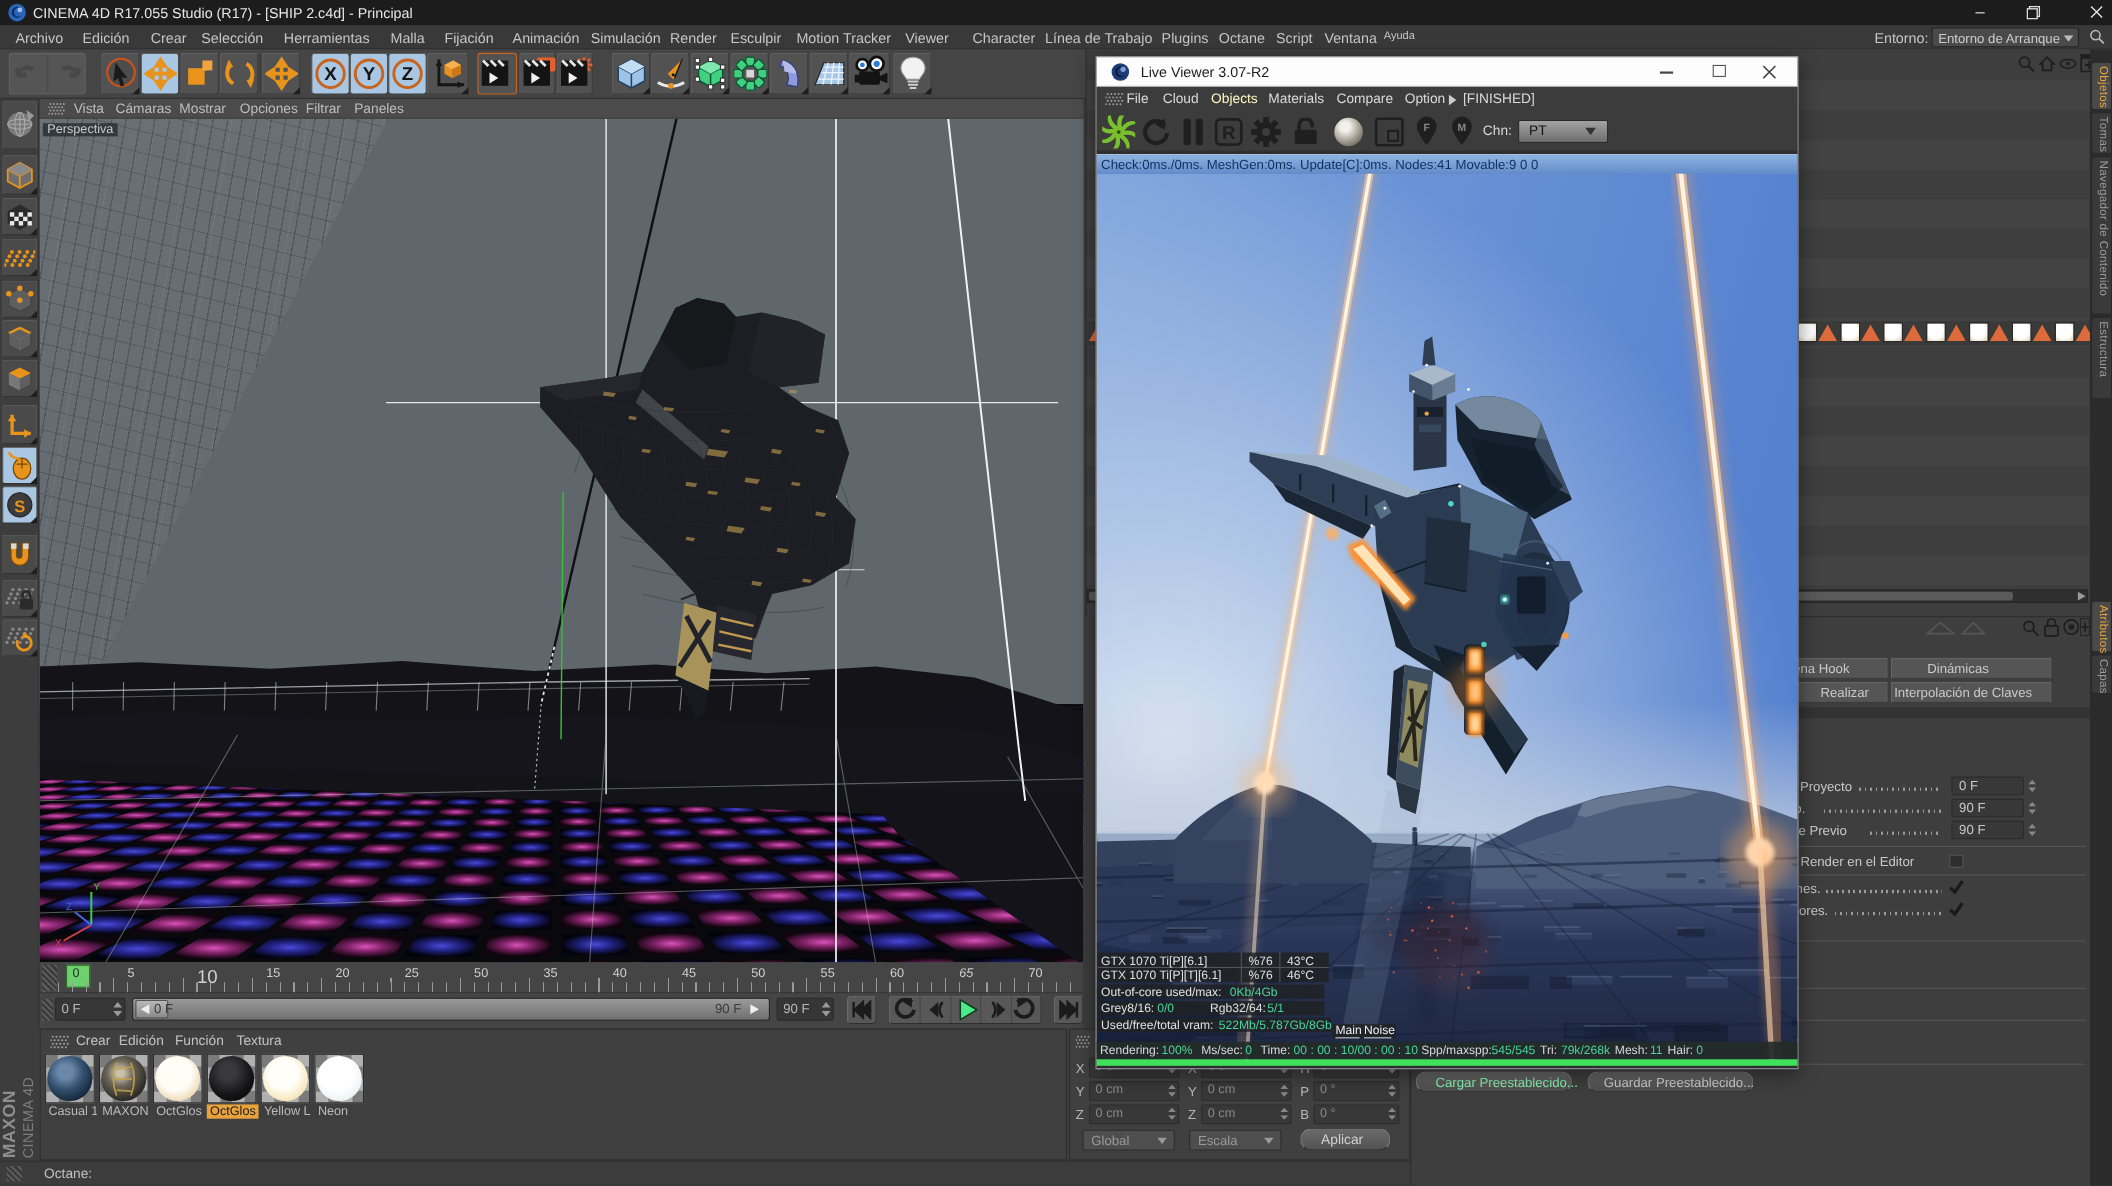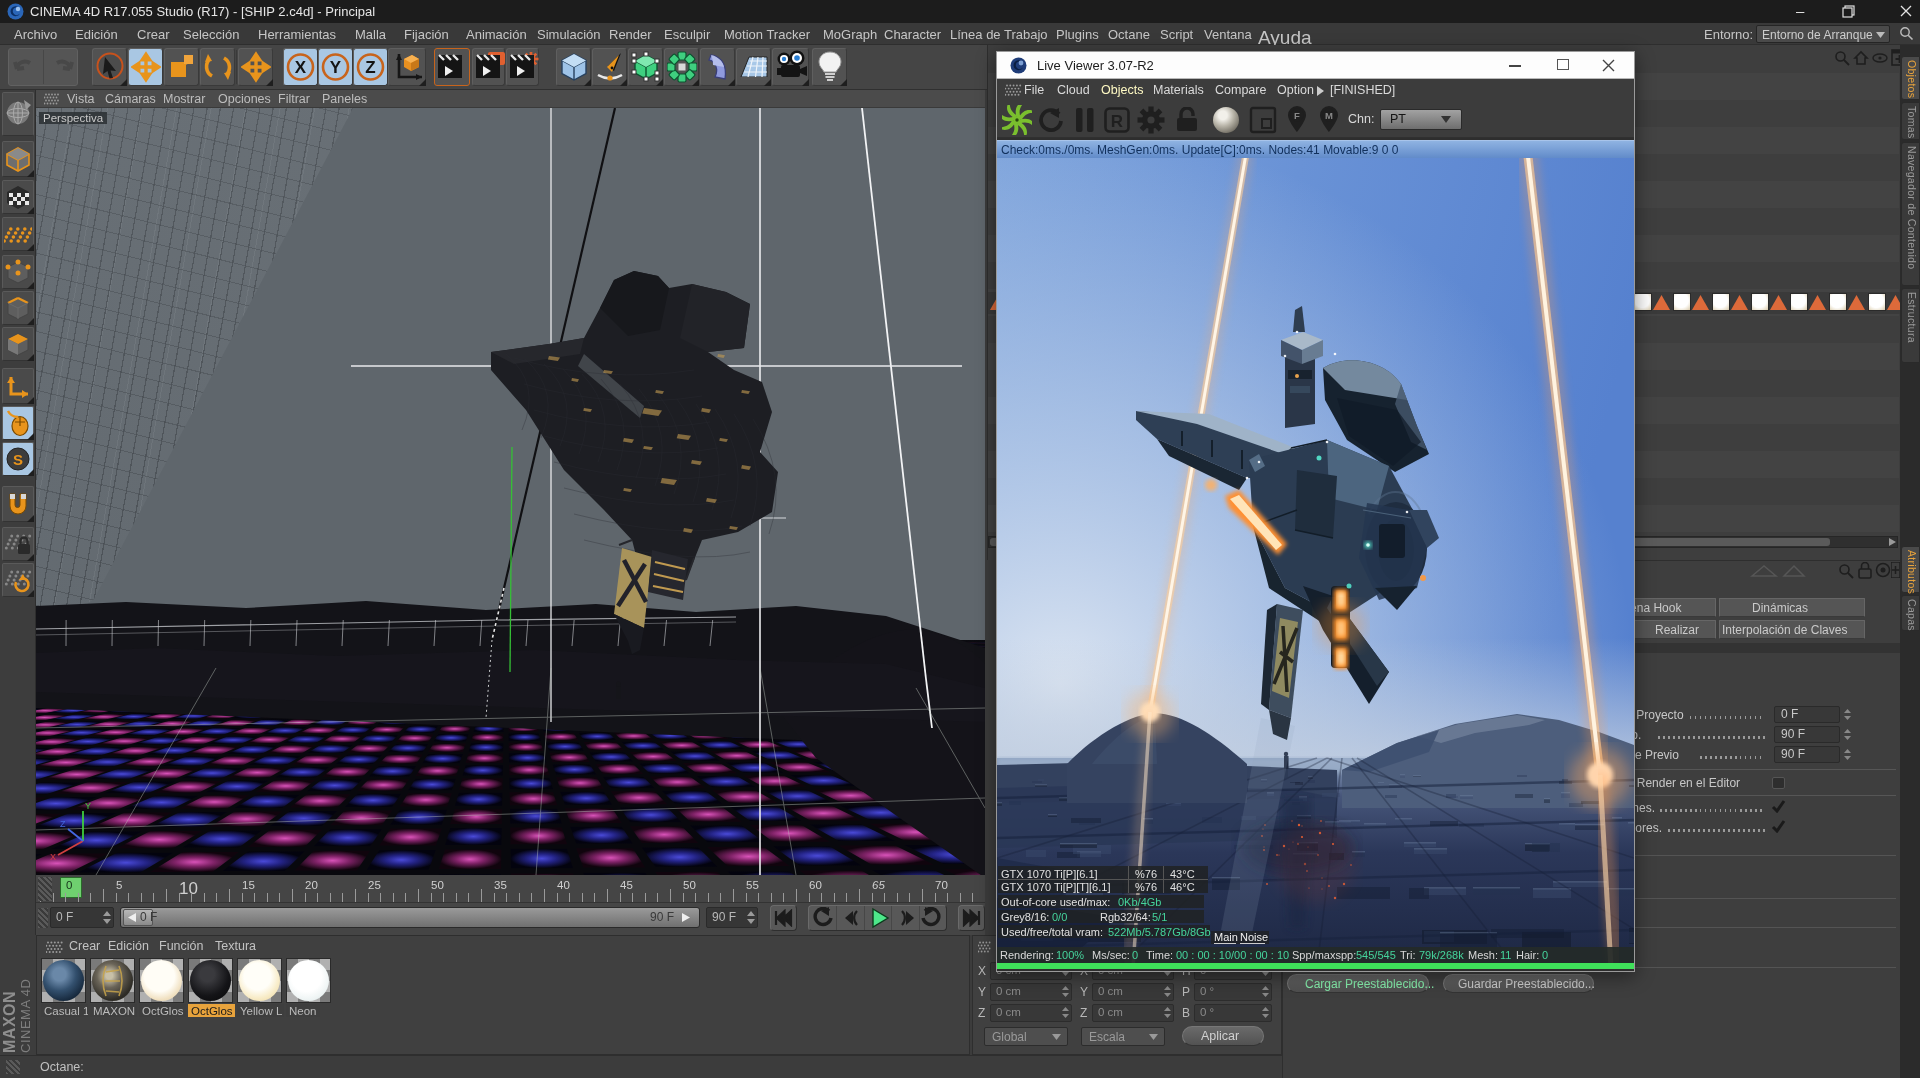--- a/index.html
+++ b/index.html
@@ -31,28 +31,28 @@
 <div class="tx" style="left:137px;top:27px;font-size:13px;color:#c6c6c6;">Crear</div>
 <div class="tx" style="left:183px;top:27px;font-size:13px;color:#c6c6c6;">Selección</div>
 <div class="tx" style="left:258px;top:27px;font-size:13px;color:#c6c6c6;">Herramientas</div>
 <div class="tx" style="left:355px;top:27px;font-size:13px;color:#c6c6c6;">Malla</div>
 <div class="tx" style="left:404px;top:27px;font-size:13px;color:#c6c6c6;">Fijación</div>
 <div class="tx" style="left:466px;top:27px;font-size:13px;color:#c6c6c6;">Animación</div>
 <div class="tx" style="left:537px;top:27px;font-size:13px;color:#c6c6c6;">Simulación</div>
 <div class="tx" style="left:609px;top:27px;font-size:13px;color:#c6c6c6;">Render</div>
 <div class="tx" style="left:664px;top:27px;font-size:13px;color:#c6c6c6;">Esculpir</div>
 <div class="tx" style="left:724px;top:27px;font-size:13px;color:#c6c6c6;">Motion Tracker</div>
-<div class="tx" style="left:823px;top:27px;font-size:13px;color:#c6c6c6;">MoGraph</div>
+<div class="tx" style="left:823px;top:27px;font-size:13px;color:#c6c6c6;">Viewer</div>
 <div class="tx" style="left:884px;top:27px;font-size:13px;color:#c6c6c6;">Character</div>
 <div class="tx" style="left:950px;top:27px;font-size:13px;color:#c6c6c6;">Línea de Trabajo</div>
 <div class="tx" style="left:1056px;top:27px;font-size:13px;color:#c6c6c6;">Plugins</div>
 <div class="tx" style="left:1108px;top:27px;font-size:13px;color:#c6c6c6;">Octane</div>
 <div class="tx" style="left:1160px;top:27px;font-size:13px;color:#c6c6c6;">Script</div>
 <div class="tx" style="left:1204px;top:27px;font-size:13px;color:#c6c6c6;">Ventana</div>
-<div class="tx" style="left:1258px;top:27px;font-size:19px;color:#c6c6c6;">Ayuda</div>
+<div class="tx" style="left:1258px;top:27px;font-size:10px;color:#c6c6c6;">Ayuda</div>
 <div class="tx" style="left:1704px;top:27px;font-size:13px;color:#c6c6c6;">Entorno:</div>
 <div class="abs" style="left:1756px;top:25px;width:134px;height:18px;background:#4a4a4a;border:1px solid #252525;border-radius:2px"></div>
 <div class="tx" style="left:1762px;top:28px;font-size:12px;color:#cdcdcd;">Entorno de Arranque</div>
 <svg class="abs" style="left:1876px;top:32px" width="9" height="6" viewBox="0 0 9 6">
       <path d="M0 0 L9 0 L4.5 6 Z" fill="#bbb"></path>
     </svg>
 <svg class="abs" style="left:1899px;top:26px" width="15" height="15" viewBox="0 0 15 15">
       <circle cx="6" cy="6" r="4.2" fill="none" stroke="#bbb" stroke-width="1.4"></circle>
       <path d="M9.2 9.2 L13.5 13.5" stroke="#bbb" stroke-width="1.6"></path>
     </svg>

